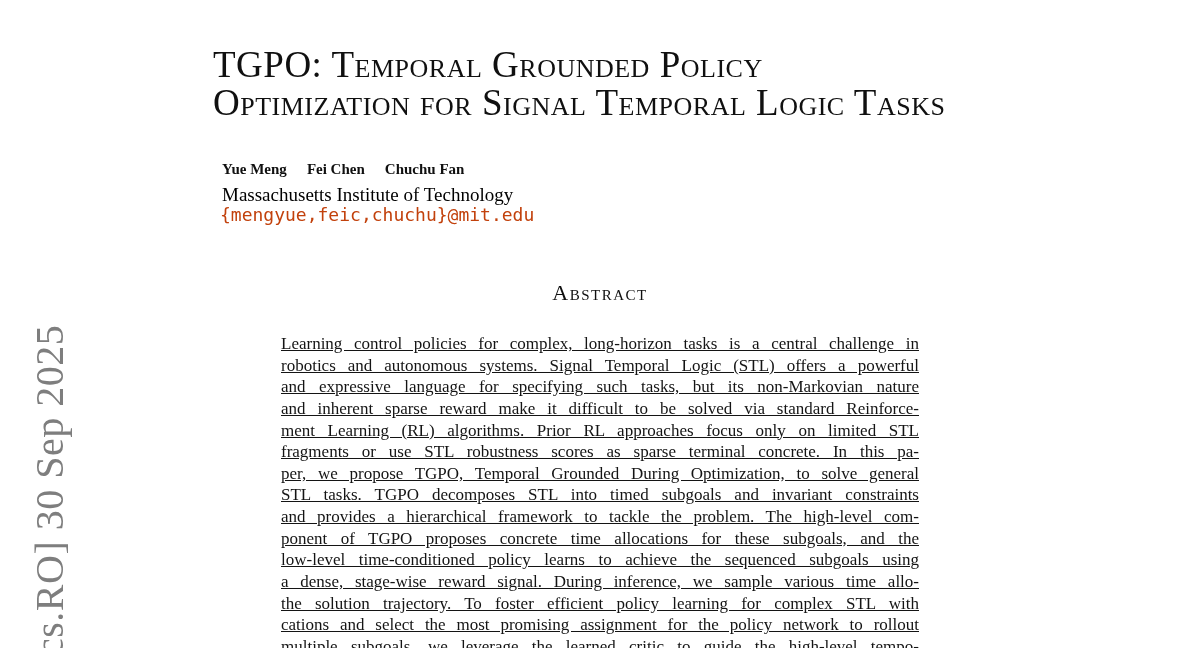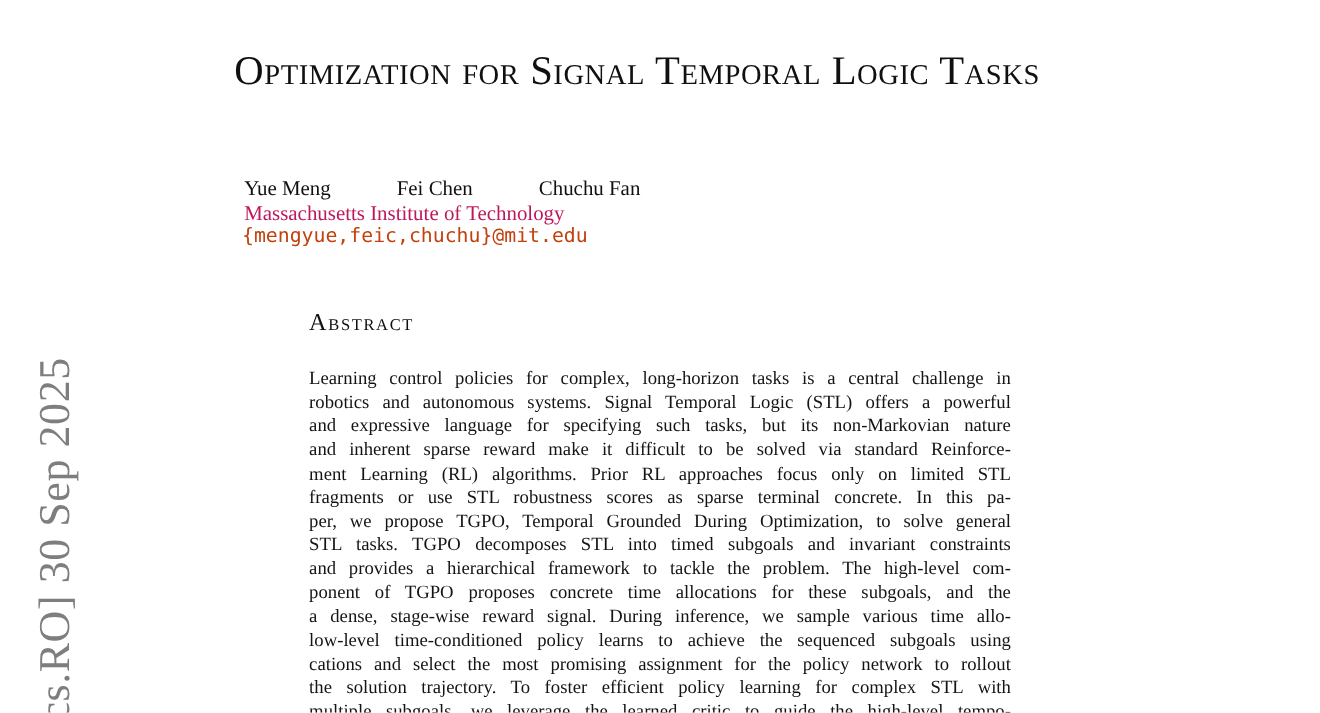--- a/index.html
+++ b/index.html
@@ -33,76 +33,79 @@
     line-height: 38px;
     font-variant: small-caps;
     letter-spacing: 0.5px;
     color: #101010;
   }
   .authors {
     position: absolute;
     left: 222px;
     top: 161px;
     display: flex;
-    gap: 60px;
-    font-size: 19px;
-    font-weight: normal;
+    gap: 20px;
+    font-size: 15px;
+    font-weight: bold;
     color: #101010;
   }
   .affiliation {
     position: absolute;
     left: 222px;
     top: 184px;
     font-size: 19px;
-    color: #be185d;
+    color: #000000;
   }
   .email {
     position: absolute;
     left: 220px;
     top: 204px;
     font-family: "DejaVu Sans Mono", monospace;
     font-size: 18px;
     letter-spacing: 0px;
     color: #c2410c;
   }
   .abstract-heading {
     position: absolute;
     left: 281px;
     top: 280px;
     width: 638px;
+    text-align: center;
     font-size: 22px;
     font-variant: small-caps;
     letter-spacing: 1.5px;
     color: #101010;
   }
   .abstract-body {
     position: absolute;
     left: 281px;
     top: 333px;
     width: 638px;
   }
   .abs-line {
     font-size: 17px;
     line-height: 21.65px;
     height: 21.65px;
     overflow: hidden;
     text-align: justify;
     text-align-last: justify;
     color: #141414;
     white-space: normal;
+    text-decoration: underline;
   }
 </style>
 </head>
 <body>
 
 <div class="page">
 
   <div class="watermark">cs.RO] 30 Sep 2025</div>
 
   <div class="title">
+    <div>TGPO: Temporal Grounded Policy</div>
     <div>Optimization for Signal Temporal Logic Tasks</div>
   </div>
 
   <div class="authors">
 
   <span class="author">Yue Meng</span>
       <span class="author">Fei Chen</span>
       <span class="author">Chuchu Fan</span>
     </div>
 
@@ -117,20 +120,20 @@
   <div class="abs-line">Learning control policies for complex, long-horizon tasks is a central challenge in</div>
       <div class="abs-line">robotics and autonomous systems. Signal Temporal Logic (STL) offers a powerful</div>
       <div class="abs-line">and expressive language for specifying such tasks, but its non-Markovian nature</div>
       <div class="abs-line">and inherent sparse reward make it difficult to be solved via standard Reinforce-</div>
       <div class="abs-line">ment Learning (RL) algorithms. Prior RL approaches focus only on limited STL</div>
       <div class="abs-line">fragments or use STL robustness scores as sparse terminal concrete. In this pa-</div>
       <div class="abs-line">per, we propose TGPO, Temporal Grounded During Optimization, to solve general</div>
       <div class="abs-line">STL tasks. TGPO decomposes STL into timed subgoals and invariant constraints</div>
       <div class="abs-line">and provides a hierarchical framework to tackle the problem. The high-level com-</div>
       <div class="abs-line">ponent of TGPO proposes concrete time allocations for these subgoals, and the</div>
+      <div class="abs-line">low-level time-conditioned policy learns to achieve the sequenced subgoals using</div>
       <div class="abs-line">a dense, stage-wise reward signal. During inference, we sample various time allo-</div>
-      <div class="abs-line">low-level time-conditioned policy learns to achieve the sequenced subgoals using</div>
+      <div class="abs-line">the solution trajectory. To foster efficient policy learning for complex STL with</div>
       <div class="abs-line">cations and select the most promising assignment for the policy network to rollout</div>
-      <div class="abs-line">the solution trajectory. To foster efficient policy learning for complex STL with</div>
       <div class="abs-line">multiple subgoals, we leverage the learned critic to guide the high-level tempo-</div>
     </div>
 
 </div>
 
 </body></html>

